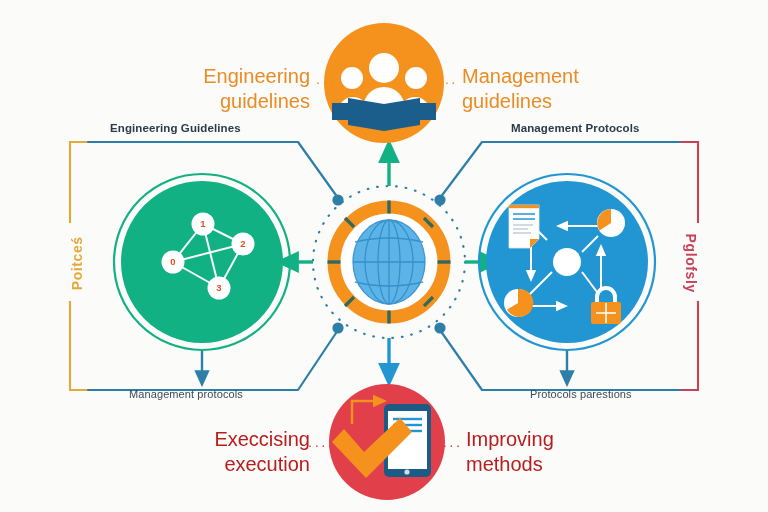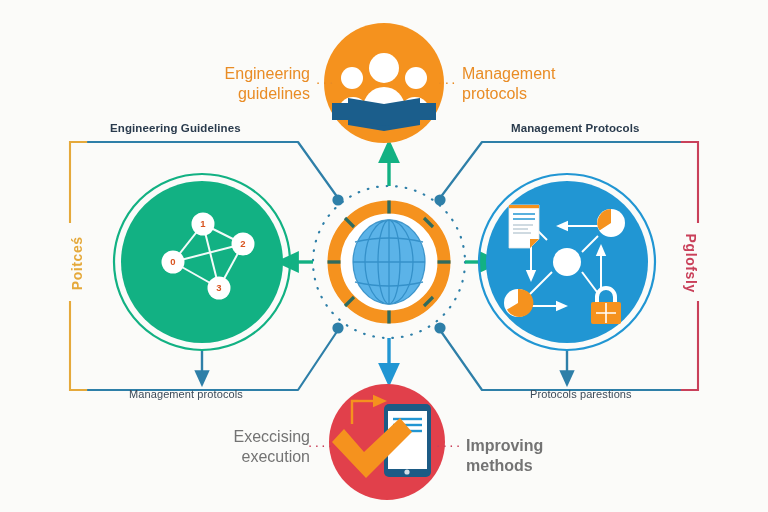--- a/index.html
+++ b/index.html
@@ -11,23 +11,23 @@
   }
   .stage{position:absolute;inset:0;}
   .svglayer{position:absolute;inset:0;width:768px;height:512px;}
 
   
   .lbl{position:absolute;white-space:pre;line-height:1.18;}
 
   .hdr{font-size:11.5px;font-weight:bold;color:#2a3b4d;letter-spacing:.1px;}
   .foot{font-size:11px;font-weight:normal;color:#3b4a59;letter-spacing:.1px;}
 
-  .callout{font-size:16px;line-height:1.25;}
+  .callout{font-size:20px;line-height:1.25;}
   .callout.orange{color:#E98C25;}
-  .callout.crimson{color:#737373;}
+  .callout.crimson{color:#b91c1c;}
   .callout.right{text-align:left;}
   .callout.left{text-align:right;}
 
   .vert{
     font-size:14px;font-weight:bold;letter-spacing:.6px;
     transform-origin:50% 50%;
   }
   .vert.l{color:#E5A93B;transform:rotate(-90deg);}
   .vert.r{color:#C9405A;transform:rotate(90deg);}
 
@@ -251,24 +251,24 @@
 <div class="nodenum" style="left:211px;top:280px;">3</div>
 
 <div class="lbl hdr" style="left:110px;top:122px;">Engineering Guidelines</div>
 <div class="lbl hdr" style="left:511px;top:122px;">Management Protocols</div>
 <div class="lbl foot" style="left:129px;top:388px;">Management protocols</div>
 <div class="lbl foot" style="left:530px;top:388px;">Protocols parestions</div>
 
 <div class="lbl callout orange left" style="left:180px;top:64px;width:130px;">Engineering
 guidelines</div>
 <div class="lbl callout orange right" style="left:462px;top:64px;width:140px;">Management
-protocols</div>
+guidelines</div>
 <div class="lbl callout crimson left" style="left:178px;top:427px;width:132px;">Execcising
 execution</div>
-<div class="lbl callout crimson right" style="left:466px;top:436px;width:140px;font-weight:bold;">Improving
+<div class="lbl callout crimson right" style="left:466px;top:427px;width:140px;">Improving
 methods</div>
 
 <div class="lbl" style="left:316px;top:70px;color:#E98C25;font-size:15px;letter-spacing:2.5px;">...</div>
 <div class="lbl" style="left:438px;top:70px;color:#E98C25;font-size:15px;letter-spacing:2.5px;">...</div>
 <div class="lbl" style="left:308px;top:433px;color:#C9405A;font-size:15px;letter-spacing:2.5px;">....</div>
 <div class="lbl" style="left:436px;top:433px;color:#C9405A;font-size:15px;letter-spacing:2.5px;">....</div>
 
 <div class="lbl vert l" style="left:22px;top:255px;width:110px;text-align:center;">Poitceś</div>
 <div class="lbl vert r" style="left:636px;top:255px;width:110px;text-align:center;">Pglofsly</div>
 

